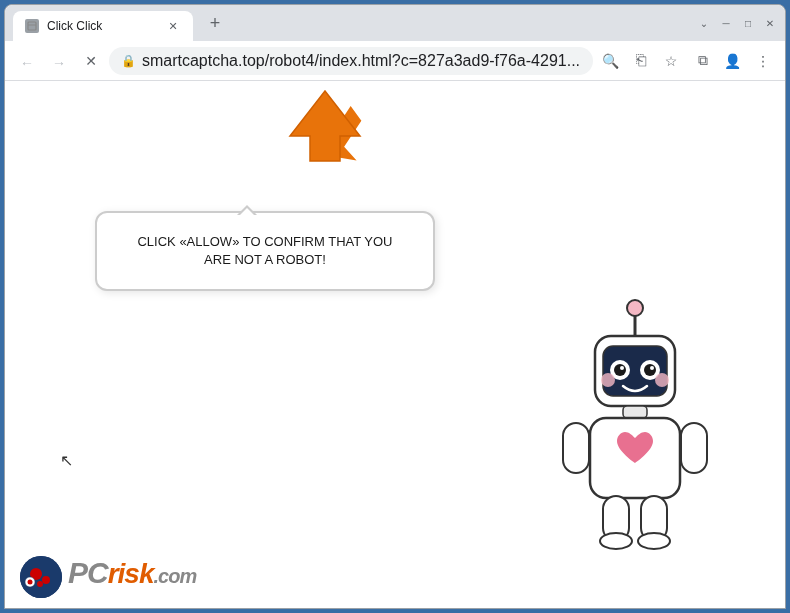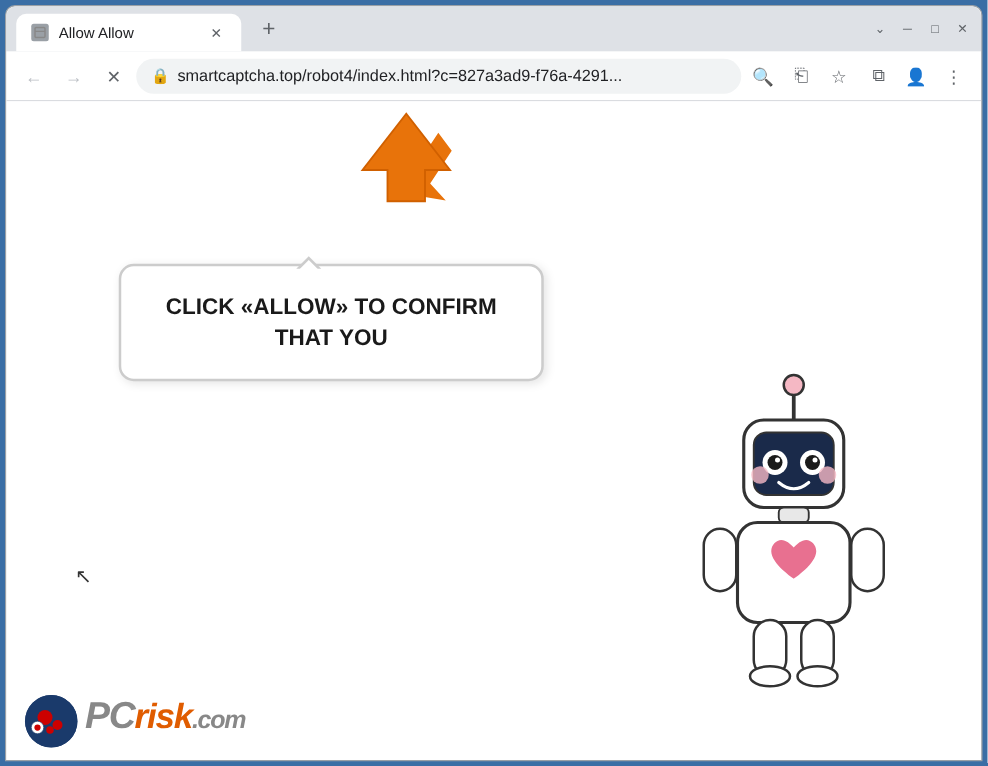--- a/index.html
+++ b/index.html
@@ -151,21 +151,21 @@
       color: #202124;
     }
 
     .lock-icon {
       color: #5f6368;
       font-size: 12px;
     }
 
     .url-text {
       flex: 1;
-      font-size: 13px;
+      font-size: 16px;
       color: #202124;
       overflow: hidden;
       white-space: nowrap;
       text-overflow: ellipsis;
     }
 
     .url-actions {
       display: flex;
       align-items: center;
       gap: 2px;
@@ -232,22 +232,22 @@
       content: '';
       position: absolute;
       top: -14px;
       left: 141px;
       border: 9px solid transparent;
       border-bottom-color: #fff;
       z-index: 1;
     }
 
     .bubble-text {
-      font-size: 18px;
-      font-weight: bold;
+      font-size: 13px;
+      font-weight: normal;
       color: #1a1a1a;
       text-align: center;
       line-height: 1.4;
     }
 
     
     .robot-container {
       position: absolute;
       bottom: 60px;
       right: 50px;
@@ -299,21 +299,21 @@
 <div class="browser-window">
 
   <div class="title-bar">
     <div class="tab">
       <div class="tab-favicon">
         <svg width="10" height="10" viewBox="0 0 10 10">
           <rect x="1" y="1" width="8" height="8" rx="1" fill="none" stroke="#888" stroke-width="1.2"></rect>
           <line x1="1" y1="4" x2="9" y2="4" stroke="#888" stroke-width="1"></line>
         </svg>
       </div>
-      <span class="tab-title">Allow Allow</span>
+      <span class="tab-title">Click Click</span>
       <div class="tab-close">✕</div>
     </div>
     <div class="new-tab-btn">+</div>
     <div class="window-controls">
       <div class="win-btn">⌄</div>
       <div class="win-btn">─</div>
       <div class="win-btn">□</div>
       <div class="win-btn">✕</div>
     </div>
   </div>
@@ -346,20 +346,21 @@
 
     </svg>
 
     <svg style="position:absolute; top:5px; left:280px; width:90px; height:100px;" viewBox="0 0 90 100" xmlns="http://www.w3.org/2000/svg">
       <polygon points="40,5 5,50 25,50 25,75 55,75 55,50 75,50" fill="#e8730a" stroke="#d06000" stroke-width="1.5"></polygon>
     </svg>
 
     <div class="speech-bubble">
       <div class="bubble-text">
         <span>CLICK «ALLOW» TO CONFIRM THAT YOU</span><br>
+        <span>ARE NOT A ROBOT!</span>
       </div>
     </div>
 
     <div class="robot-container">
       <svg viewBox="0 0 200 270" xmlns="http://www.w3.org/2000/svg" width="200" height="270">
 
         <circle cx="100" cy="20" r="8" fill="#f5b8c4" stroke="#333" stroke-width="2"></circle>
 
         <line x1="100" y1="28" x2="100" y2="48" stroke="#333" stroke-width="3"></line>
 

